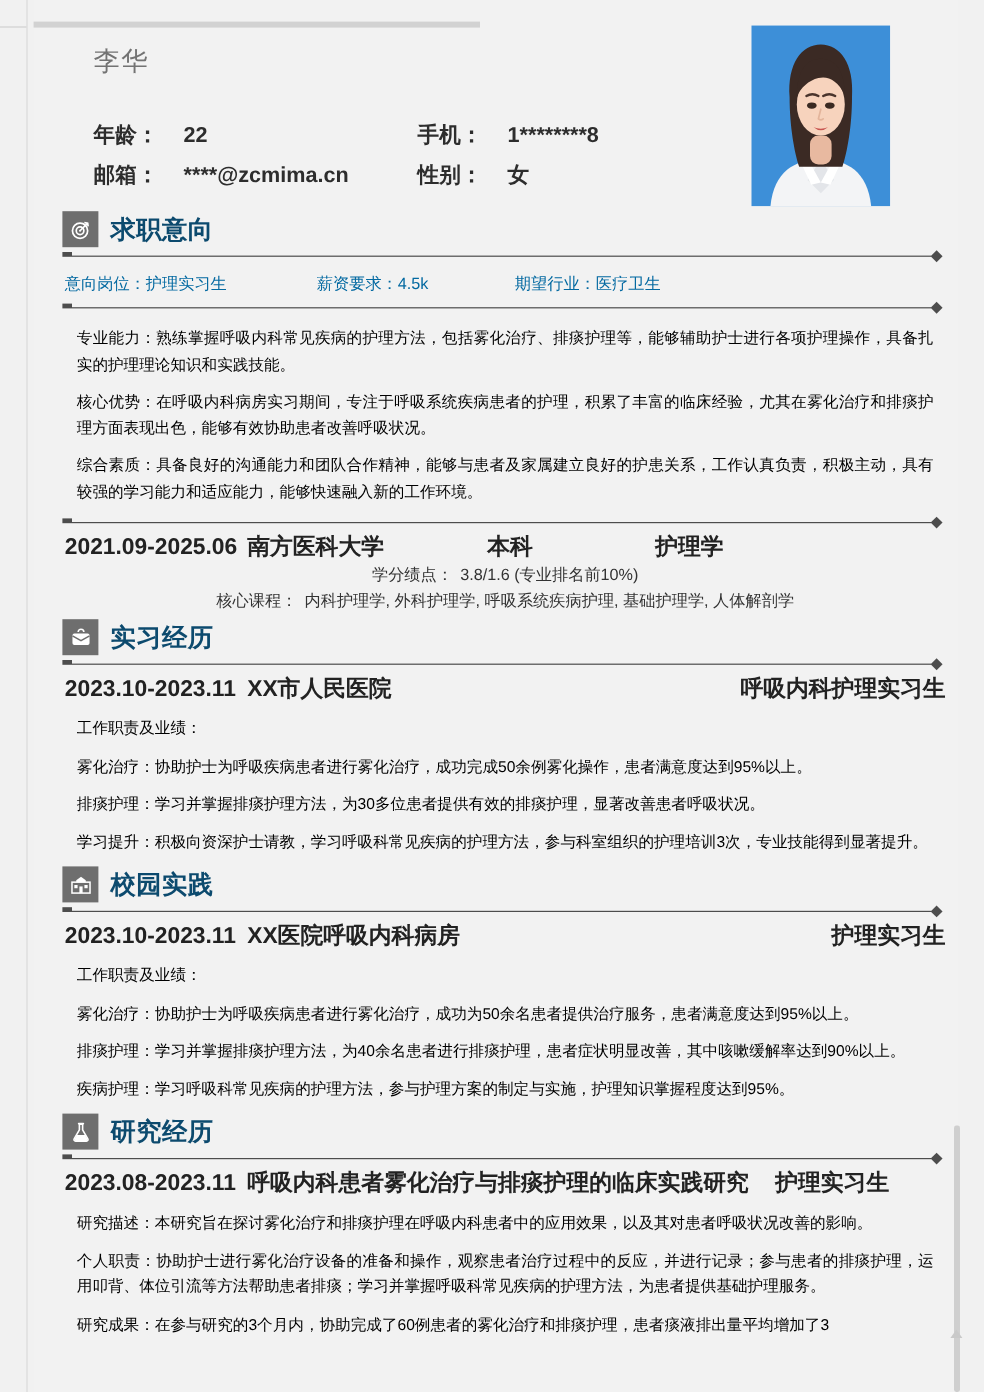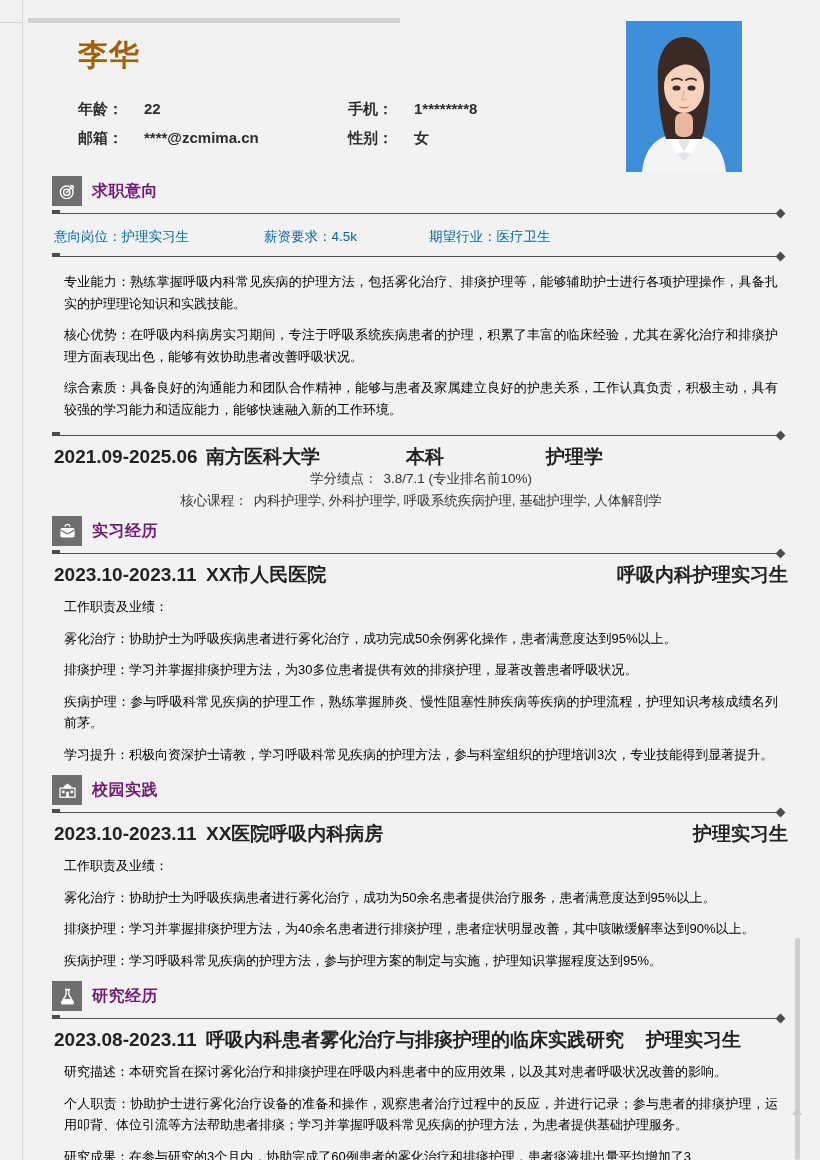--- a/index.html
+++ b/index.html
@@ -66,39 +66,39 @@
 
   
   .hdr {
     position: relative;
     height: 172px;
   }
   .name {
     position: absolute;
     left: 26px;
     top: 40px;
-    font-size: 30px;
-    font-weight: 700;
-    color: #a16207;
+    font-size: 22px;
+    font-weight: 400;
+    color: #737373;
     letter-spacing: 1px;
     line-height: 1;
   }
   .contact-grid {
     position: absolute;
     left: 26px;
     top: 100px;
     width: 500px;
     display: grid;
     grid-template-columns: 270px 1fr;
     row-gap: 10px;
   }
   .cfield {
     display: flex;
     align-items: baseline;
-    font-size: 15px;
+    font-size: 18px;
     color: #3a3a3a;
   }
   .clabel {
     font-weight: 700;
     color: #2d2d2d;
     white-space: nowrap;
   }
   .cvalue {
     margin-left: 21px;
     font-weight: 700;
@@ -131,23 +131,23 @@
     height: 30px;
     background: #6e6e6e;
     display: flex;
     align-items: center;
     justify-content: center;
     flex: 0 0 auto;
   }
   .sec-icon svg { display: block; }
   .sec-title {
     margin-left: 10px;
-    font-size: 16px;
+    font-size: 21px;
     font-weight: 700;
-    color: #701a75;
+    color: #0c4a6e;
     line-height: 1;
     letter-spacing: 0.5px;
     text-align: center;
   }
   .sec-rule {
     position: relative;
     height: 10px;
     margin: 2px 0 4px 0;
   }
   .sec-rule .bar {
@@ -375,21 +375,21 @@
         </div>
         <div class="body-block">
           <div class="entry-meta edu-meta">
             <span class="m-date">2021.09-2025.06</span>
             <span class="m-org">南方医科大学</span>
             <span class="m-deg">本科</span>
             <span class="m-major">护理学</span>
           </div>
           <div class="kv-row">
             <span class="k">学分绩点：</span>
-            <span class="v">3.8/7.1 (专业排名前10%)</span>
+            <span class="v">3.8/1.6 (专业排名前10%)</span>
           </div>
           <div class="kv-row">
             <span class="k">核心课程：</span>
             <span class="v">内科护理学, 外科护理学, 呼吸系统疾病护理, 基础护理学, 人体解剖学</span>
           </div>
         </div>
       </div>
 
       <div class="section">
         <div class="sec-head">
@@ -409,21 +409,20 @@
         </div>
         <div class="body-block">
           <div class="entry-meta">
             <span class="m-date">2023.10-2023.11</span>
             <span class="m-org">XX市人民医院</span>
             <span class="m-role">呼吸内科护理实习生</span>
           </div>
           <p class="para">工作职责及业绩：</p>
           <p class="para">雾化治疗：协助护士为呼吸疾病患者进行雾化治疗，成功完成50余例雾化操作，患者满意度达到95%以上。</p>
           <p class="para">排痰护理：学习并掌握排痰护理方法，为30多位患者提供有效的排痰护理，显著改善患者呼吸状况。</p>
-          <p class="para">疾病护理：参与呼吸科常见疾病的护理工作，熟练掌握肺炎、慢性阻塞性肺疾病等疾病的护理流程，护理知识考核成绩名列前茅。</p>
           <p class="para">学习提升：积极向资深护士请教，学习呼吸科常见疾病的护理方法，参与科室组织的护理培训3次，专业技能得到显著提升。</p>
         </div>
       </div>
 
       <div class="section">
         <div class="sec-head">
           <span class="sec-icon">
             <svg width="19" height="19" viewBox="0 0 24 24">
               <rect x="2.5" y="9" width="19" height="11.5" fill="none" stroke="#ffffff" stroke-width="1.6"></rect>
               <path d="M12 3.2 L17 7 L17 9 L7 9 L7 7 Z" fill="#ffffff"></path>

